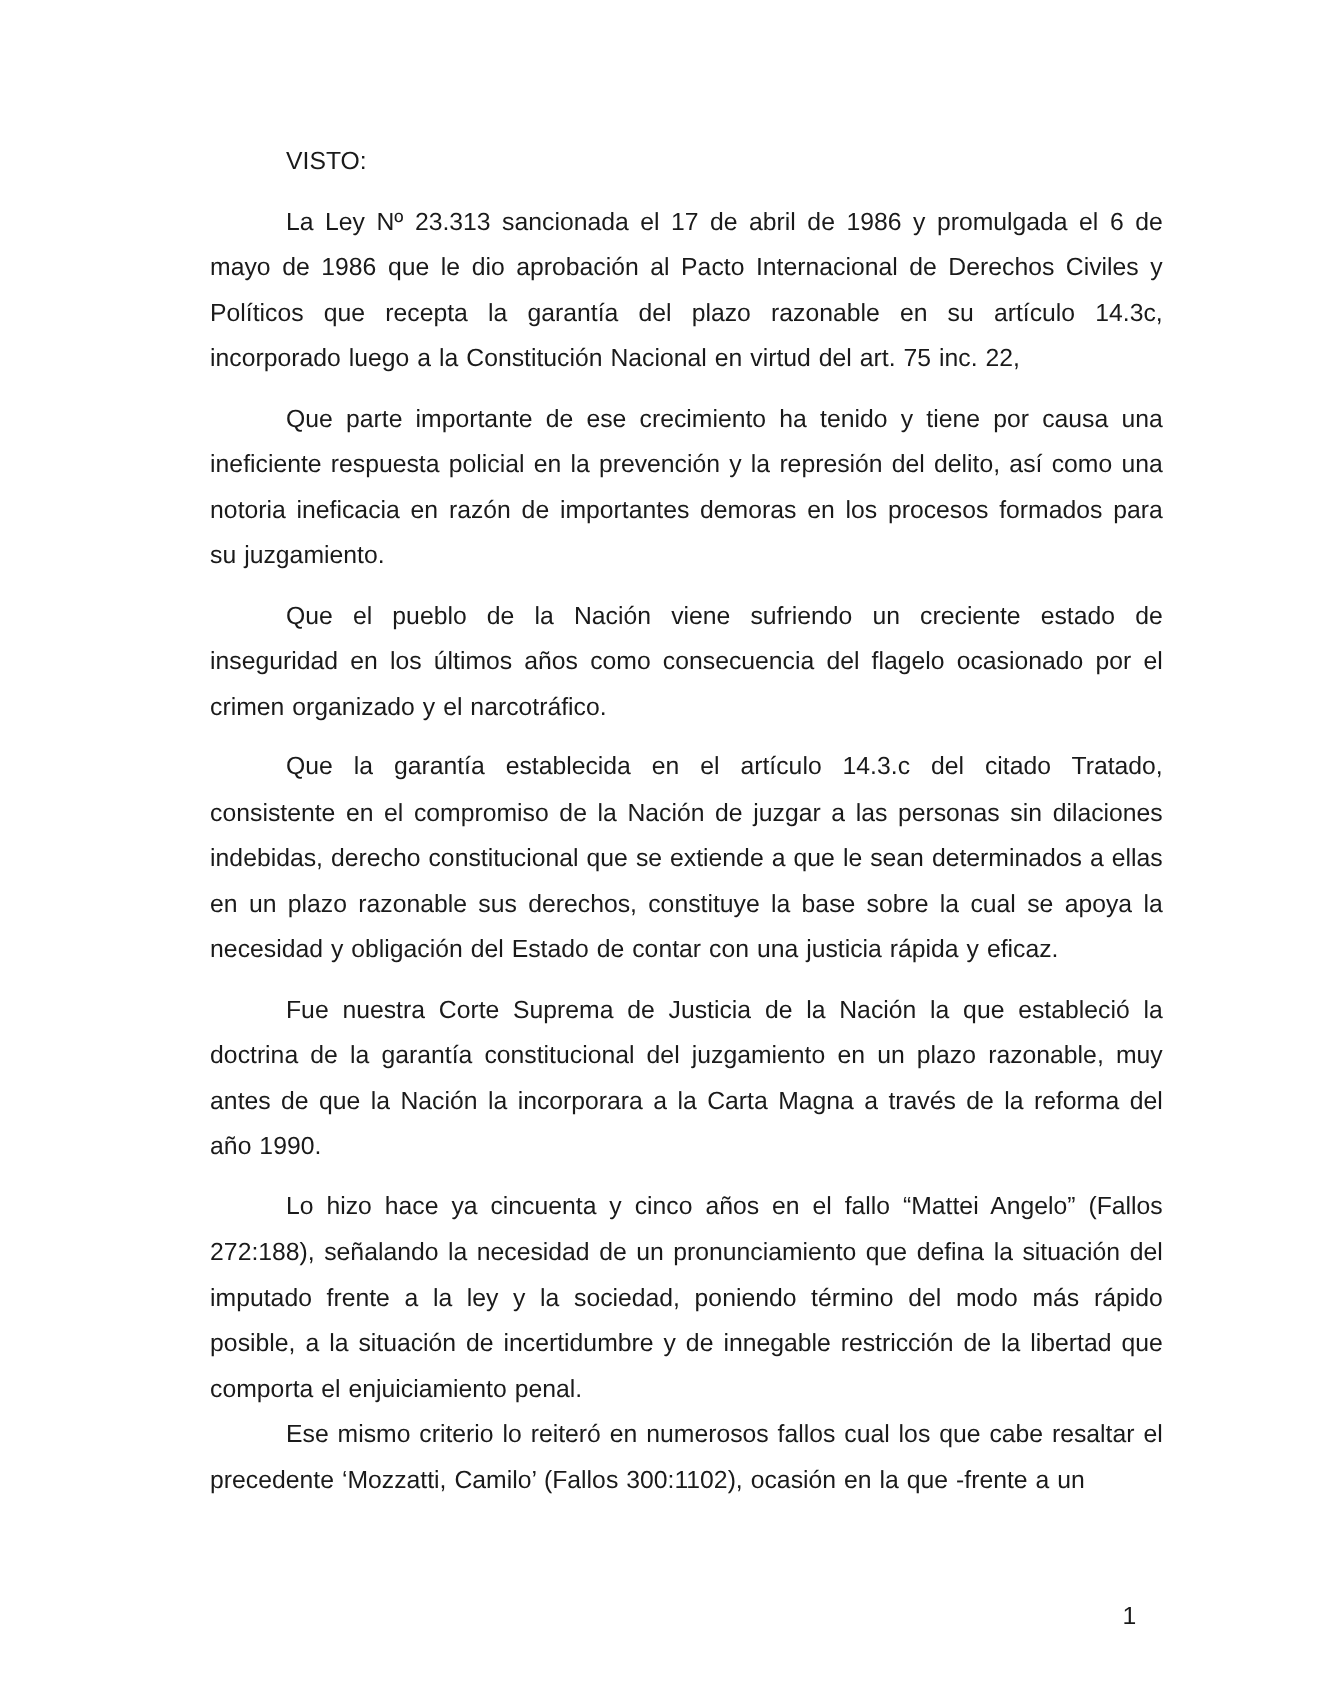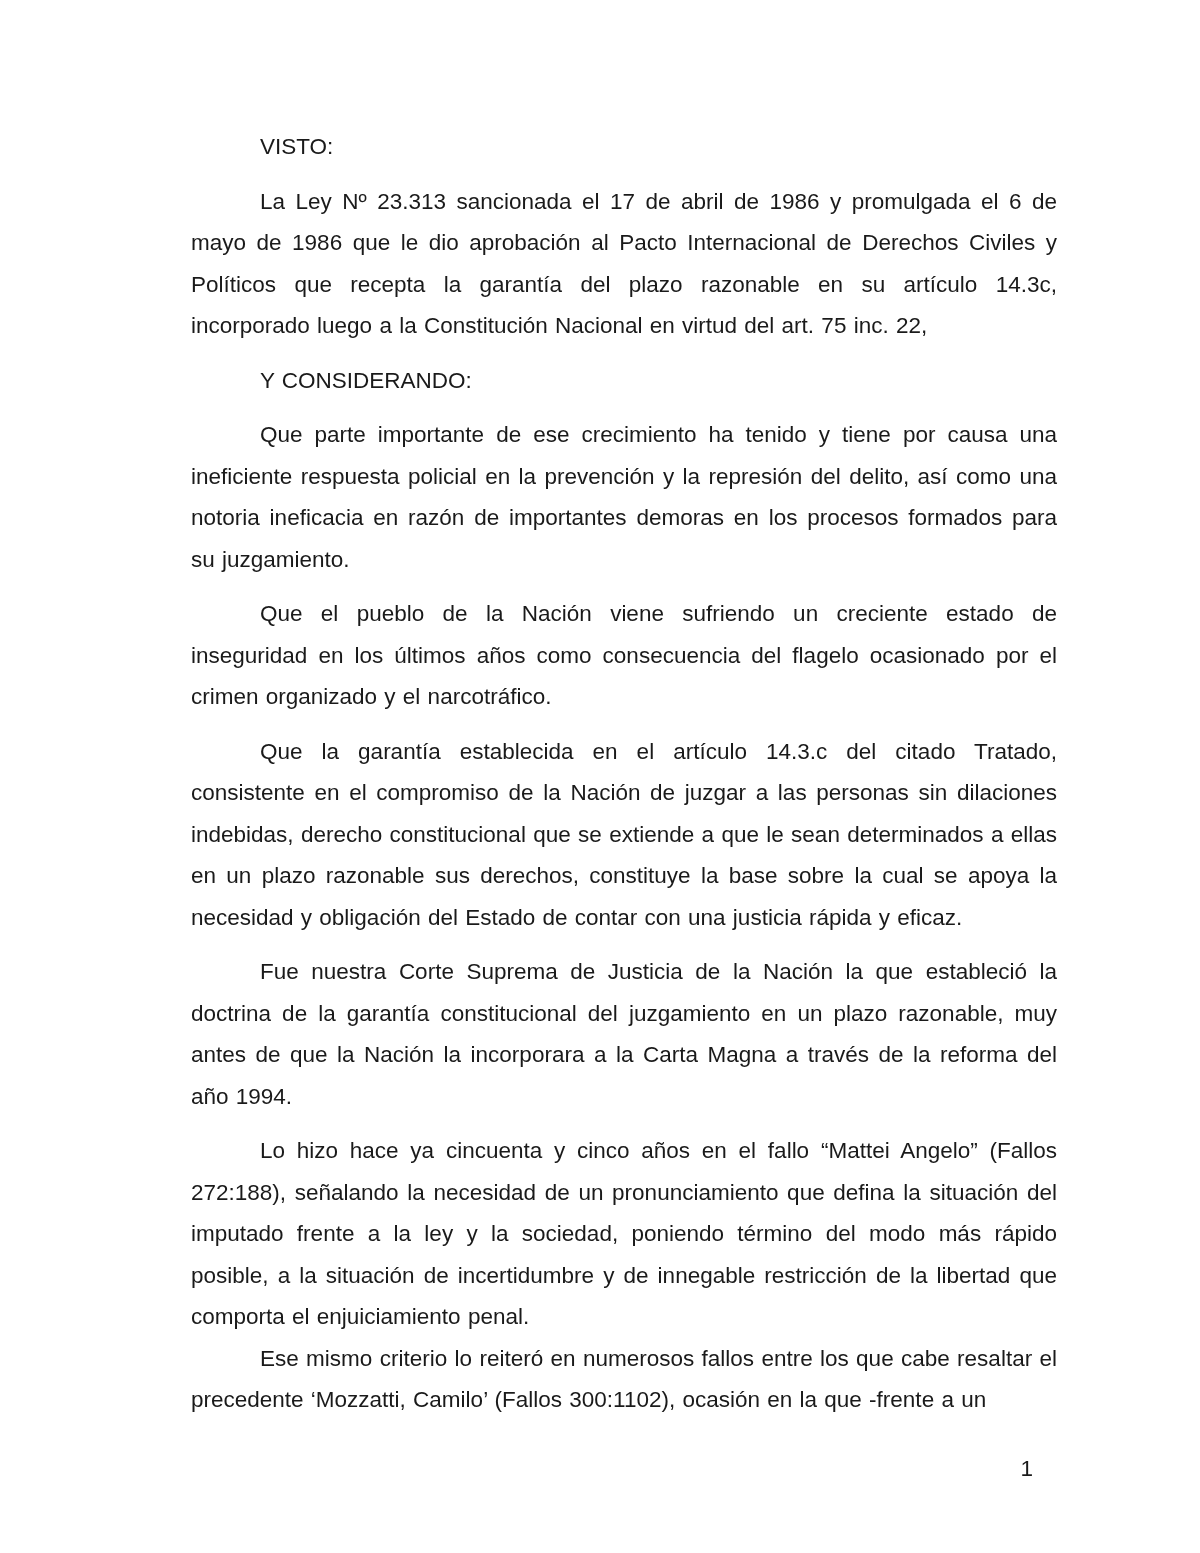--- a/index.html
+++ b/index.html
@@ -55,22 +55,21 @@
     line-height: 41.5px;
   }
 </style>
 </head>
 <body>
 
 <div class="page">
   <div class="content">
     <p class="block heading first">VISTO:</p>
     <p class="block">La Ley Nº 23.313 sancionada el 17 de abril de 1986 y promulgada el 6 de mayo de 1986 que le dio aprobación al Pacto Internacional de Derechos Civiles y Políticos que recepta la garantía del plazo razonable en su artículo 14.3c, incorporado luego a la Constitución Nacional en virtud del art. 75 inc. 22,</p>
-    <p class="block heading">Y CONSIDERANDO:</p>
     <p class="block">Que parte importante de ese crecimiento ha tenido y tiene por causa una ineficiente respuesta policial en la prevención y la represión del delito, así como una notoria ineficacia en razón de importantes demoras en los procesos formados para su juzgamiento.</p>
     <p class="block">Que el pueblo de la Nación viene sufriendo un creciente estado de inseguridad en los últimos  años como consecuencia del flagelo ocasionado por el crimen organizado y el narcotráfico.</p>
     <p class="block">Que la garantía establecida en el artículo 14.3.c del citado Tratado, consistente en el compromiso de la Nación de juzgar a las personas sin dilaciones indebidas, derecho constitucional que se extiende a que le sean determinados a ellas en un plazo razonable sus derechos, constituye la base sobre la cual se apoya la necesidad y obligación del Estado de contar con una justicia rápida y eficaz.</p>
-    <p class="block">Fue nuestra Corte Suprema de Justicia de la Nación la que estableció la doctrina de la garantía constitucional del juzgamiento en un plazo razonable, muy antes de que la Nación la incorporara a la Carta Magna a través de la reforma del año 1994.</p>
+    <p class="block">Fue nuestra Corte Suprema de Justicia de la Nación la que estableció la doctrina de la garantía constitucional del juzgamiento en un plazo razonable, muy antes de que la Nación la incorporara a la Carta Magna a través de la reforma del año 1990.</p>
     <p class="block">Lo hizo hace ya cincuenta y cinco años en el fallo “Mattei Angelo” (Fallos 272:188), señalando la necesidad de un pronunciamiento que defina la situación del imputado frente a la ley y la sociedad, poniendo término del modo más rápido posible, a la situación de incertidumbre y de innegable restricción de la libertad que comporta el enjuiciamiento penal.</p>
-    <p class="block no-gap">Ese mismo criterio lo reiteró en numerosos fallos entre los que cabe resaltar el precedente ‘Mozzatti, Camilo’ (Fallos 300:1102), ocasión en la que -frente a un</p>
+    <p class="block no-gap">Ese mismo criterio lo reiteró en numerosos fallos cual los que cabe resaltar el precedente ‘Mozzatti, Camilo’ (Fallos 300:1102), ocasión en la que -frente a un</p>
   </div>
   <div class="page-number">1</div>
 </div>
 
 </body></html>

